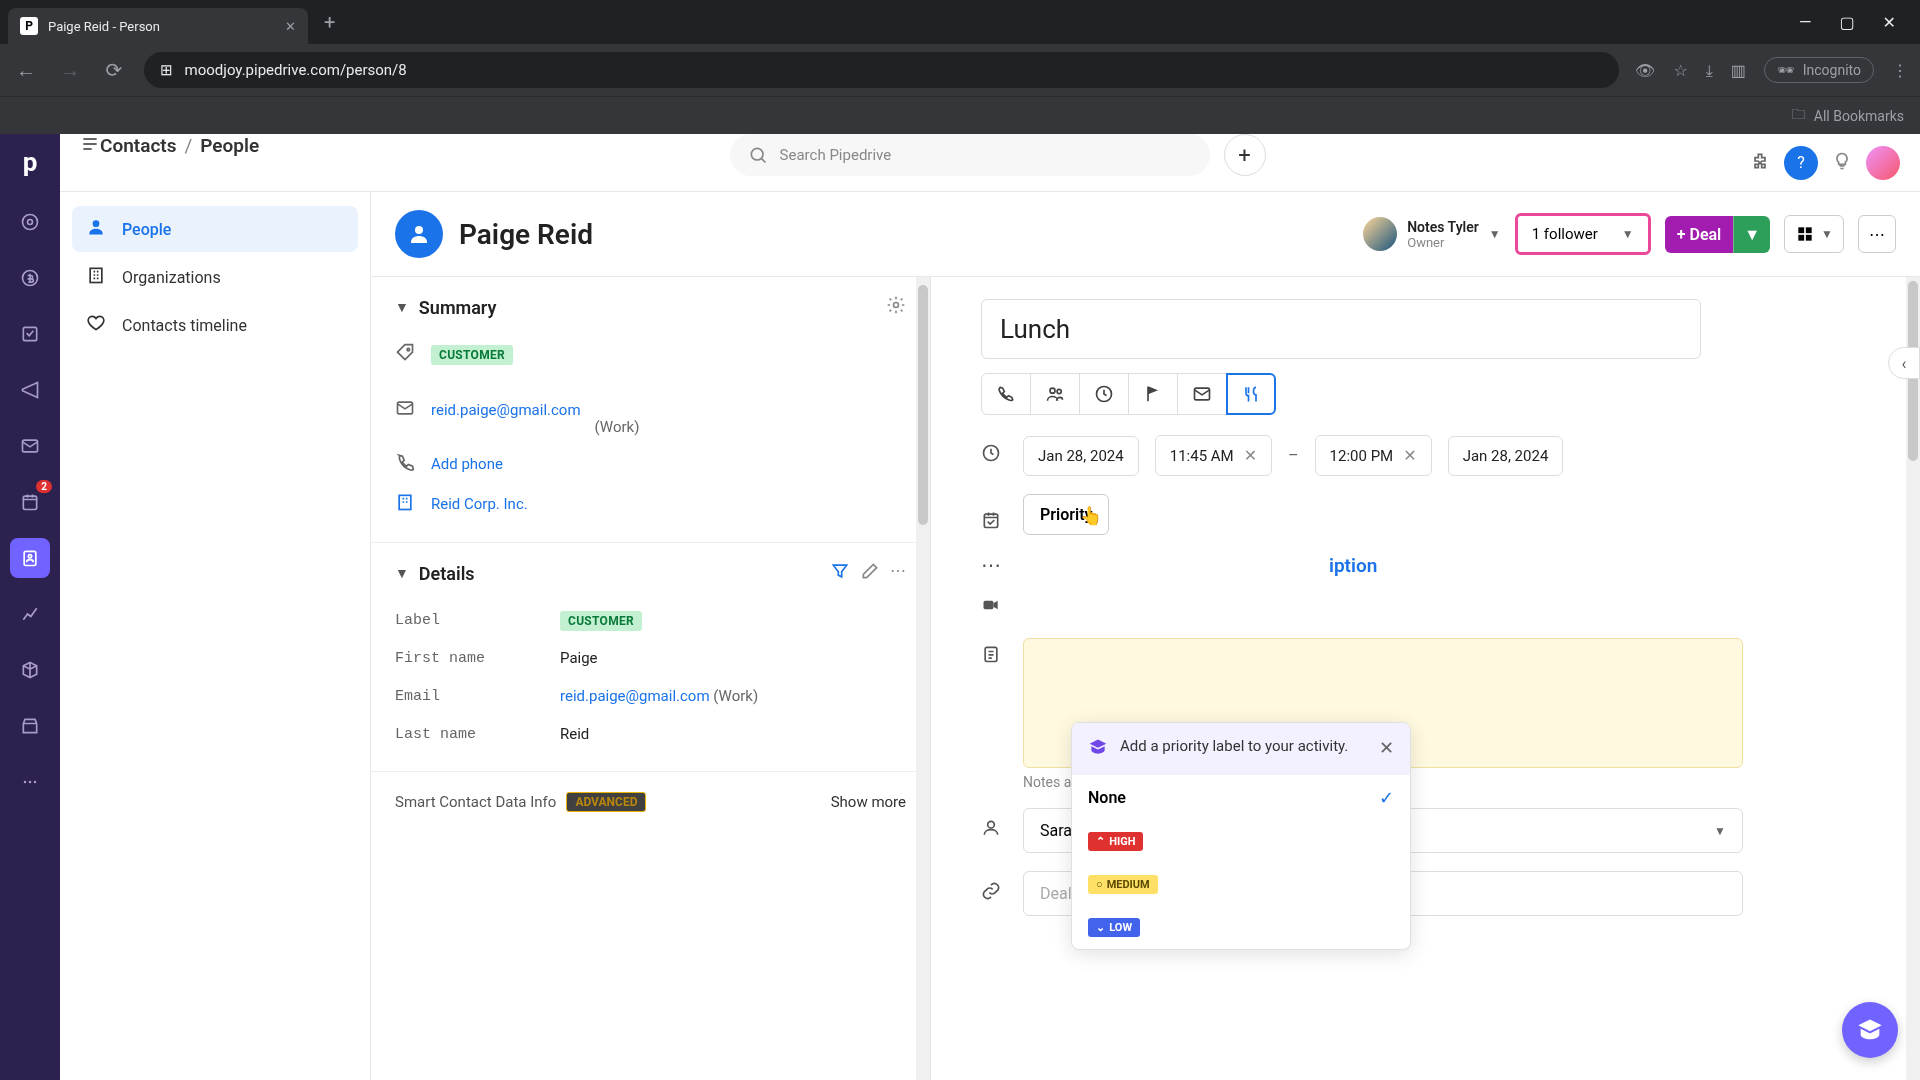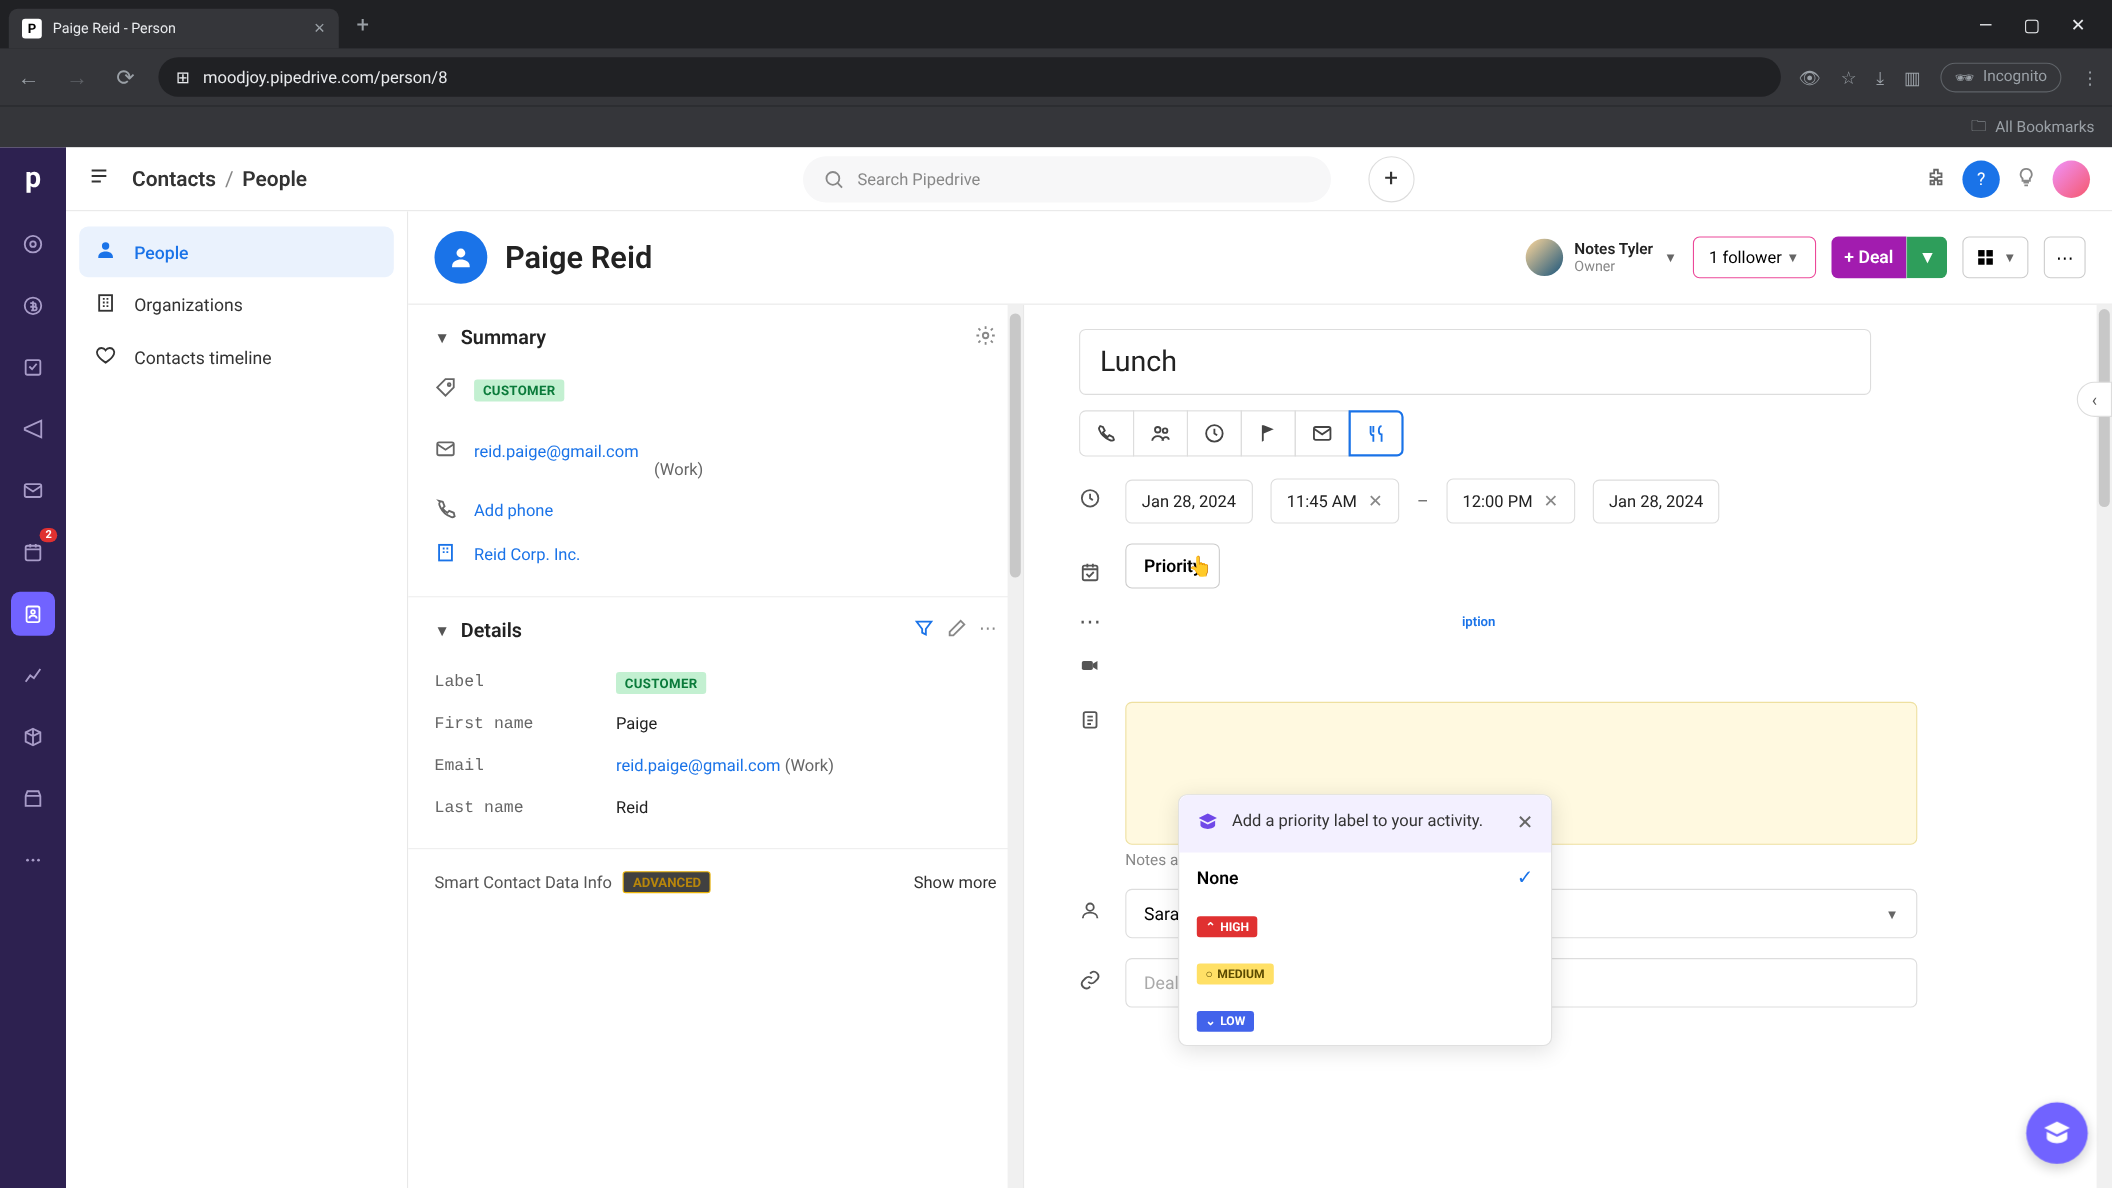--- a/index.html
+++ b/index.html
@@ -24,21 +24,21 @@
 
 
 .app { display: flex; height: calc(1080px - 134px); background: #fff; }
 .rail { width: 60px; background: #2d2150; display: flex; flex-direction: column; align-items: center; padding-top: 12px; gap: 4px; }
 .rail-logo { width: 32px; height: 32px; color: #fff; font-size: 26px; font-weight: bold; margin-bottom: 14px; display:flex; align-items:center; justify-content:center; }
 .rail-item { width: 40px; height: 40px; border-radius: 8px; display: flex; align-items: center; justify-content: center; color: #a89cc8; cursor: pointer; position: relative; margin: 6px 0; }
 .rail-item.active { background: #7163ff; color: #fff; }
 .rail-badge { position: absolute; top: -2px; right: -2px; background: #e03131; color: #fff; border-radius: 8px; font-size: 10px; padding: 1px 5px; font-weight: bold; }
 
 .content { flex: 1; display: flex; flex-direction: column; background: #fff; }
-.topbar { height: 58px; display: flex; align-items: center; padding: 0 20px; gap: 20px; border-bottom: 1px solid #e8e8e8; }
+.topbar { height: 58px; display: flex; padding: 0 20px; border-bottom: 1px solid #e8e8e8; }
 .menu-toggle { color: #333; font-size: 20px; cursor: pointer; }
 .breadcrumb { font-size: 19px; font-weight: 600; color: #333; display: flex; gap: 8px; }
 .breadcrumb .dim { color: #888; font-weight: 400; }
 .search-box { margin-left: auto; background: #f7f7f8; border-radius: 24px; height: 42px; width: 480px; display: flex; align-items: center; padding: 0 18px; gap: 12px; color: #888; font-size: 15px; }
 .plus-btn { width: 42px; height: 42px; border: 1px solid #ddd; border-radius: 50%; display: flex; align-items: center; justify-content: center; font-size: 22px; color: #333; cursor: pointer; margin-right: auto; margin-left: 14px;}
 .topbar-right { display: flex; align-items: center; gap: 14px; margin-left: 14px; }
 .icon-btn-round { width: 34px; height: 34px; border-radius: 50%; display: flex; align-items: center; justify-content: center; cursor: pointer; }
 .help-btn { background: #1a73e8; color: #fff; }
 .avatar { width: 34px; height: 34px; border-radius: 50%; background: linear-gradient(135deg,#f093fb,#f5576c); }
 
@@ -51,21 +51,21 @@
 .main { flex: 1; display: flex; flex-direction: column; border-left: 1px solid #e8e8e8; overflow: hidden; }
 .person-header { padding: 18px 24px; display: flex; align-items: center; gap: 16px; border-bottom: 1px solid #e8e8e8; }
 .person-avatar { width: 48px; height: 48px; border-radius: 50%; background: #1a73e8; display: flex; align-items: center; justify-content: center; color: #fff; }
 .person-name { font-size: 28px; font-weight: 600; color: #222; }
 .person-header-right { margin-left: auto; display: flex; align-items: center; gap: 14px; }
 .owner-block { display: flex; align-items: center; gap: 10px; }
 .owner-avatar { width: 34px; height: 34px; border-radius: 50%; background: linear-gradient(135deg,#ffd89b,#19547b); }
 .owner-name { font-size: 14px; font-weight: 600; color: #222; }
 .owner-role { font-size: 13px; color: #888; }
 .caret { color: #666; font-size: 12px; }
-.pill-btn { border: 1px solid #ec4899; border-radius: 6px; padding: 9px 14px; font-size: 15px; display: flex; align-items: center; gap: 4px; background: #fff; cursor: pointer; }
+.pill-btn { border: 3px solid #ec4899; border-radius: 6px; padding: 9px 14px; font-size: 15px; display: flex; align-items: center; gap: 24px; background: #fff; cursor: pointer; }
 .deal-btn { background: #a21caf; color: #fff; border: none; font-weight: 600; padding: 9px 12px; border-radius: 6px 0 0 6px; }
 .deal-caret { background: #2e9e5b; color:#fff; padding: 9px 10px; border-radius: 0 6px 6px 0; border-left: 1px solid rgba(255,255,255,0.3); }
 .deal-group { display:flex; }
 .square-btn { border: 1px solid #ccc; border-radius: 6px; padding: 8px 10px; display: flex; align-items: center; gap: 6px; cursor: pointer; }
 .dots-btn { border: 1px solid #ccc; border-radius: 6px; width: 38px; height: 38px; display:flex; align-items:center; justify-content:center; cursor:pointer; }
 
 .columns { flex: 1; display: flex; overflow: hidden; }
 .left-col { width: 560px; border-right: 1px solid #e8e8e8; overflow-y: auto; position: relative; }
 .scrollbar-track { position:absolute; right:0; top:0; width:14px; background:#f0f0f0; height:100%; }
 .scrollbar-thumb { background: #c8c8c8; width: 10px; margin: 0 auto; border-radius: 5px; height: 240px; margin-top: 8px; }
@@ -115,21 +115,21 @@
 .popover-hint { display: flex; gap: 12px; padding: 14px 16px; font-size: 15px; color: #333; align-items: flex-start; background: #f3f0ff; border-radius: 8px 8px 0 0;}
 .popover-hint-icon { color: #7048e8; }
 .popover-hint-close { margin-left: auto; color: #666; cursor: pointer; font-size: 18px; }
 .popover-option { display: flex; align-items: center; justify-content: space-between; padding: 12px 16px; cursor: pointer; font-size: 16px; }
 .check { color: #1a73e8; font-size: 18px; }
 .prio-chip { font-size: 11px; font-weight: 700; padding: 3px 8px; border-radius: 3px; display: inline-flex; align-items: center; gap: 4px; }
 .prio-high { background: #e03131; color: #fff; }
 .prio-medium { background: #ffe066; color: #5c4b00; }
 .prio-low { background: #4263eb; color: #fff; }
 
-.behind-link { color: #1a73e8; font-size: 12px; font-weight: 600; }
+.behind-link { color: #1a73e8; font-size: 19px; font-weight: 600; }
 .notes-box { background: #fff9e0; border: 1px solid #eee0a0; border-radius: 6px; height: 130px; width: 720px; }
 .notes-hint { font-size: 14px; color: #888; margin-top: 6px; }
 .owner-select { border: 1px solid #ddd; border-radius: 6px; padding: 12px 16px; font-size: 16px; display: flex; justify-content: space-between; align-items: center; width: 720px; }
 .deal-input { border: 1px solid #ddd; border-radius: 6px; padding: 12px 16px; font-size: 16px; color: #aaa; width: 720px; }
 
 .help-fab { position: fixed; right: 22px; bottom: 22px; width: 56px; height: 56px; border-radius: 50%; background: #7163ff; display: flex; align-items: center; justify-content: center; color: #fff; font-size: 24px; box-shadow: 0 4px 12px rgba(0,0,0,0.2); cursor: pointer; }
 
 svg { width: 20px; height: 20px; }
 .icon-lg svg { width: 24px; height: 24px; }
 </style>

